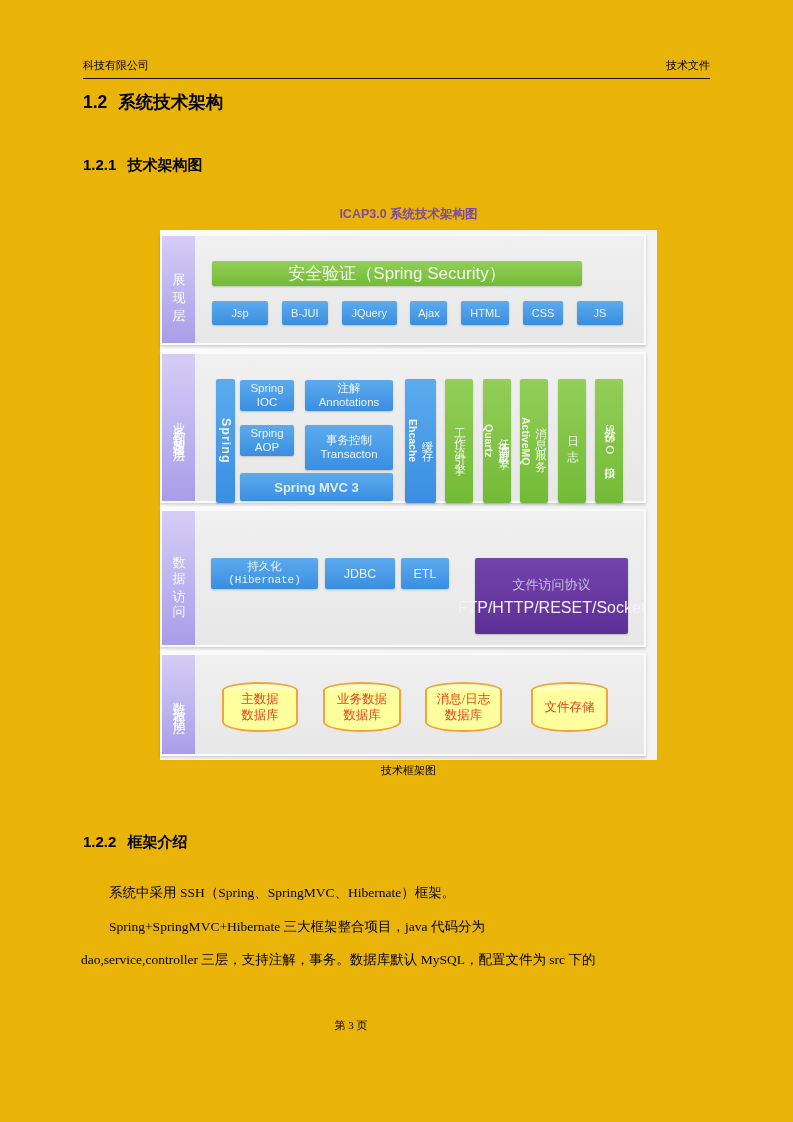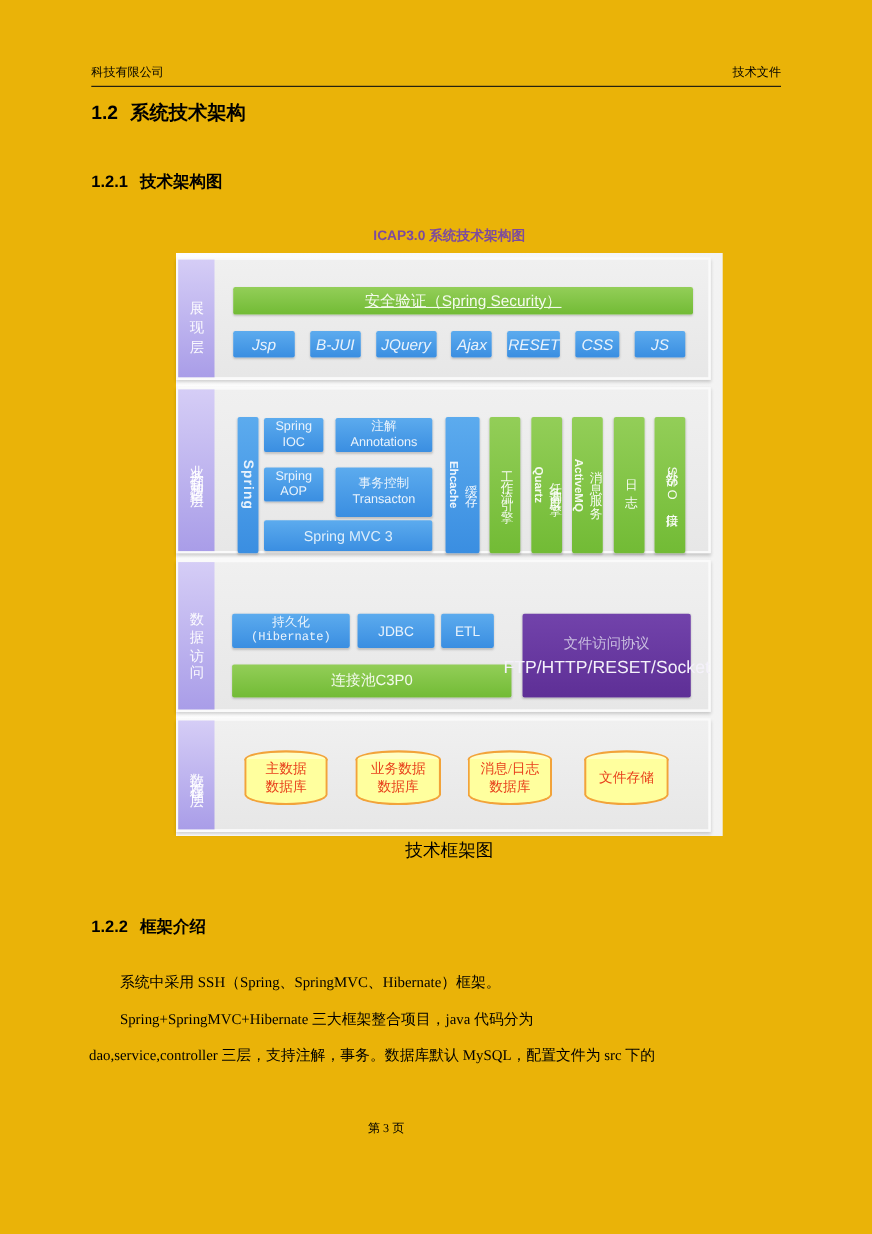--- a/index.html
+++ b/index.html
@@ -49,37 +49,37 @@
           display:flex; align-items:center; justify-content:center; text-align:center;
           border-radius:2px; box-shadow:0 1px 2px rgba(0,0,0,.18); }
   .gbox { position:absolute; background:linear-gradient(180deg,#93ce58,#72bb35); color:#f3faeb;
           display:flex; align-items:center; justify-content:center; text-align:center;
           border-radius:2px; box-shadow:0 1px 2px rgba(0,0,0,.18); }
   .pbox { position:absolute; background:linear-gradient(180deg,#7243ab,#5e2f96); color:#fff;
           display:flex; flex-direction:column; align-items:center; justify-content:center;
           text-align:center; border-radius:2px; box-shadow:0 1px 2px rgba(0,0,0,.2); }
 
   
-  .sec-bar { left:50px; top:25px; width:418px; height:25px; font-size:14px;text-decoration:underline; }
+  .sec-bar { left:50px; top:25px; width:370px; height:25px; font-size:17px; }
   .btn-row { position:absolute; left:50px; top:65px; width:411px; height:24px;
              display:flex; justify-content:space-between; }
-  .btn { position:relative; height:24px; font-size:14px;font-style:italic; }
+  .btn { position:relative; height:24px; font-size:11px; }
   .btn:nth-child(1){width:56px} .btn:nth-child(2){width:46px} .btn:nth-child(3){width:55px}
   .btn:nth-child(4){width:37px} .btn:nth-child(5){width:48px} .btn:nth-child(6){width:40px}
   .btn:nth-child(7){width:46px}
 
   
   .spring-bar { left:54px; top:25px; width:19px; height:124px; }
   .spring-bar .vt { font-size:12.5px; font-weight:bold; letter-spacing:1px; }
   .box2 { flex-direction:column; line-height:1.2; font-size:11.5px; }
   .ioc { left:78px;  top:26px; width:54px; height:31px; }
   .ann { left:143px; top:26px; width:88px; height:31px; }
   .aop { left:78px;  top:71px; width:54px; height:31px; }
   .tra { left:143px; top:71px; width:88px; height:45px; }
-  .mvc { left:78px;  top:119px; width:153px; height:28px; font-size:13px; font-weight:400; color:#ddeefb;text-align:center; }
+  .mvc { left:78px;  top:119px; width:153px; height:28px; font-size:13px; font-weight:700; color:#ddeefb;text-align:center; }
   .vbar { flex-direction:row; gap:1px; }
   .ehc { left:243px; top:25px; width:31px; height:124px; }
   .gbar { top:25px; width:28px; height:124px; }
   .gb1 { left:283px; } .gb2 { left:321px; } .gb3 { left:358px; } .gb4 { left:396px; } .gb5 { left:433px; }
   .vcn { font-size:11.5px; color:rgba(255,255,255,.92); }
   .ven { font-size:10.5px; font-weight:bold; color:rgba(255,255,255,.9); }
   .ehc .vcn { letter-spacing:10px; }
   .gb1 .vcn { letter-spacing:9px; } .gb2 .vcn { letter-spacing:4px; }
   .gb3 .vcn { letter-spacing:11px; } .gb4 .vcn { letter-spacing:14px; }
   .gb5 .vcn { letter-spacing:3px; }
@@ -101,21 +101,21 @@
   .cyl-body { position:absolute; top:8px; left:0; right:0; bottom:0; background:#ffff9e;
               border:2px solid #f2a33a; border-top:none; box-sizing:border-box;
               border-radius:0 0 50% 50% / 0 0 10px 10px; }
   .cyl-top { position:absolute; top:0; left:0; right:0; height:17px; background:#ffffc4;
              border:2px solid #f2a33a; box-sizing:border-box; border-radius:50%; }
   .cyl-label { position:absolute; z-index:3; top:2px; left:0; right:0; bottom:0;
                display:flex; flex-direction:column; align-items:center; justify-content:center;
                color:#e8401c; font-size:12.5px; line-height:1.25;
                font-family:"Liberation Serif","DejaVu Serif",serif; }
 
-  .caption { position:absolute; left:160px; top:763px; width:497px; text-align:center; font-size:16px; }
+  .caption { position:absolute; left:160px; top:763px; width:497px; text-align:center; font-size:11px; }
 
   
   .pline { position:absolute; left:81px; width:640px; font-size:13.5px; white-space:nowrap; }
   .pl1 { top:884px; padding-left:28px; }
   .pl2 { top:918px; padding-left:28px; }
   .pl3 { top:951px; }
 
   .footer { position:absolute; left:0; top:1018px; width:702px; text-align:center; font-size:11px; }
 </style>
 </head>
@@ -143,21 +143,21 @@
     <div class="layer l1">
       <div class="strip">
         <span class="vt">展现层</span>
       </div>
       <div class="gbox sec-bar">安全验证（Spring Security）</div>
       <div class="btn-row">
         <div class="bbox btn">Jsp</div>
         <div class="bbox btn">B-JUI</div>
         <div class="bbox btn">JQuery</div>
         <div class="bbox btn">Ajax</div>
-        <div class="bbox btn">RESET</div>
+        <div class="bbox btn">HTML</div>
         <div class="bbox btn">CSS</div>
         <div class="bbox btn">JS</div>
       </div>
     </div>
 
     <div class="layer l2">
       <div class="strip">
         <span class="vt">业务控制和逻辑层</span>
       </div>
       <div class="bbox spring-bar">
@@ -209,21 +209,20 @@
     <div class="layer l3">
       <div class="strip">
         <span class="vt">数据访问</span>
       </div>
       <div class="bbox box2 hib">
         <div>持久化</div>
         <div class="ln2">(Hibernate)</div>
       </div>
       <div class="bbox jdbc">JDBC</div>
       <div class="bbox etl">ETL</div>
-      <div class="gbox pool">连接池C3P0</div>
       <div class="pbox filebox">
         <div class="fp1">文件访问协议</div>
         <div class="fp2">FTP/HTTP/RESET/Socket</div>
       </div>
     </div>
 
     <div class="layer l4">
       <div class="strip">
         <span class="vt">数据存储层</span>
       </div>

